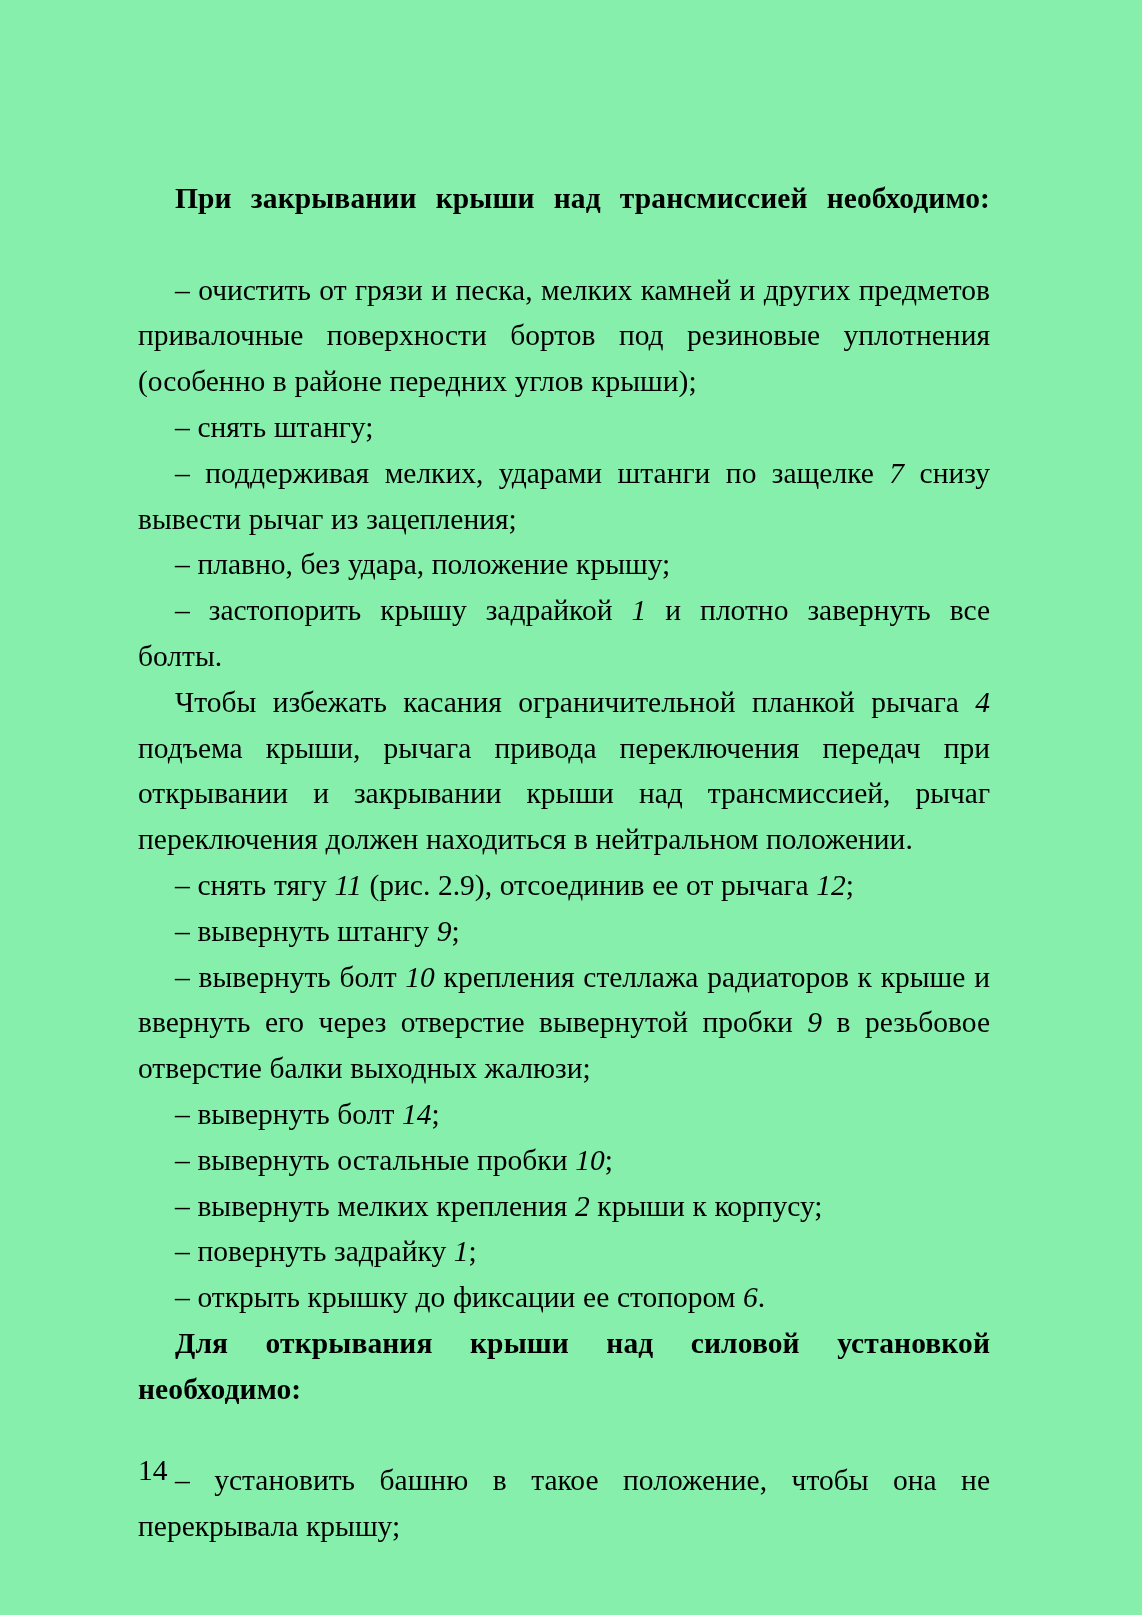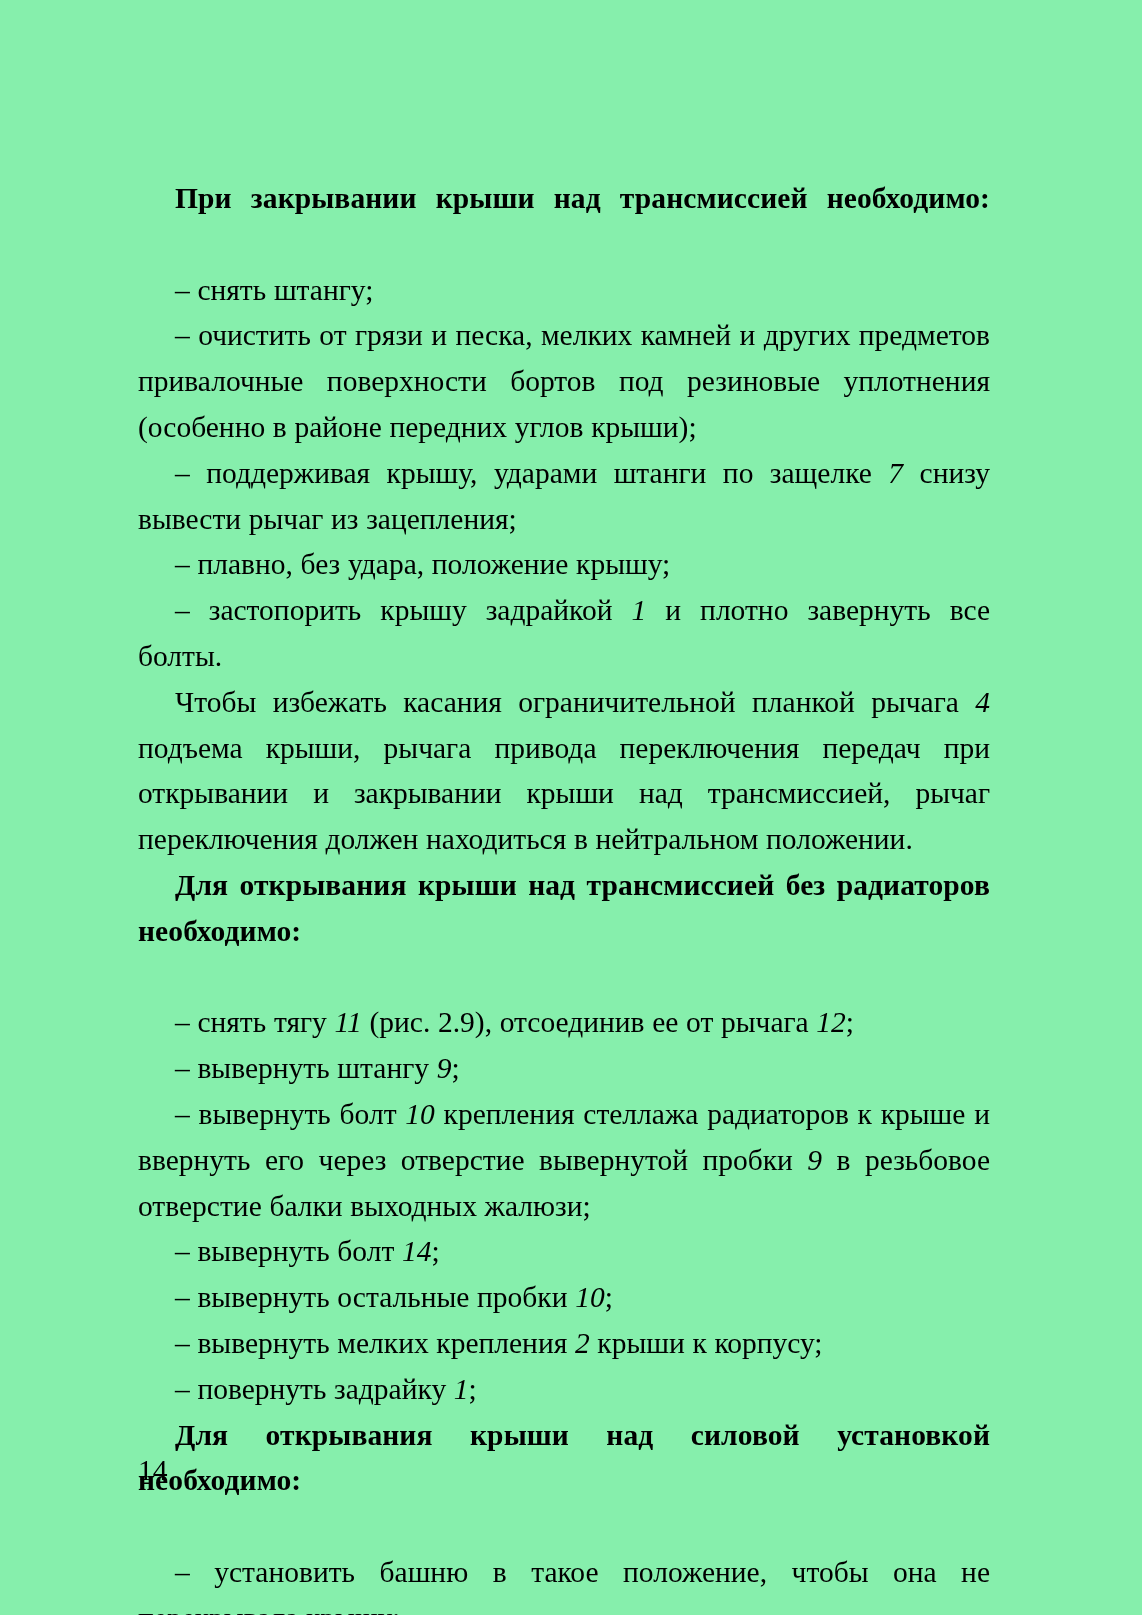--- a/index.html
+++ b/index.html
@@ -76,48 +76,48 @@
 </style>
 </head>
 <body>
 
 <div class="page">
 
   <div class="text-column">
 
     <p class="para heading justify-all"><span>При закрывании крыши над трансмиссией необходимо:</span></p>
 
+    <p class="para item"><span>– очистить от грязи и песка, мелких камней и других предметов привалочные поверхности бортов под резиновые уплотнения (особенно в районе передних углов крыши);</span></p>
+
     <p class="para item"><span>– снять штангу;</span></p>
 
-    <p class="para item"><span>– очистить от грязи и песка, мелких камней и других предметов привалочные поверхности бортов под резиновые уплотнения (особенно в районе передних углов крыши);</span></p>
-
-    <p class="para item"><span>– поддерживая крышу, ударами штанги по защелке </span><span class="ref">7</span><span> снизу вывести рычаг из зацепления;</span></p>
+    <p class="para item"><span>– поддерживая мелких, ударами штанги по защелке </span><span class="ref">7</span><span> снизу вывести рычаг из зацепления;</span></p>
 
     <p class="para item"><span>– плавно, без удара, положение крышу;</span></p>
 
     <p class="para item"><span>– застопорить крышу задрайкой </span><span class="ref">1</span><span> и плотно завернуть все болты.</span></p>
 
     <p class="para"><span>Чтобы избежать касания ограничительной планкой рычага </span><span class="ref">4</span><span> подъема крыши, рычага привода переключения передач при открывании и закрывании крыши над трансмиссией, рычаг переключения должен находиться в нейтральном положении.</span></p>
 
-    <p class="para heading justify-all"><span>Для открывания крыши над трансмиссией без радиаторов необходимо:</span></p>
 
     <p class="para item"><span>– снять тягу </span><span class="ref">11</span><span> (рис. 2.9), отсоединив ее от рычага </span><span class="ref">12</span><span>;</span></p>
 
     <p class="para item"><span>– вывернуть штангу </span><span class="ref">9</span><span>;</span></p>
 
     <p class="para item"><span>– вывернуть болт </span><span class="ref">10</span><span> крепления стеллажа радиаторов к крыше и ввернуть его через отверстие вывернутой пробки </span><span class="ref">9</span><span> в резьбовое отверстие балки выходных жалюзи;</span></p>
 
     <p class="para item"><span>– вывернуть болт </span><span class="ref">14</span><span>;</span></p>
 
     <p class="para item"><span>– вывернуть остальные пробки </span><span class="ref">10</span><span>;</span></p>
 
     <p class="para item"><span>– вывернуть мелких крепления </span><span class="ref">2</span><span> крыши к корпусу;</span></p>
 
     <p class="para item"><span>– повернуть задрайку </span><span class="ref">1</span><span>;</span></p>
 
+    <p class="para item"><span>– открыть крышку до фиксации ее стопором </span><span class="ref">6</span><span>.</span></p>
 
     <p class="para heading justify-all"><span>Для открывания крыши над силовой установкой необходимо:</span></p>
 
     <p class="para item"><span>– установить башню в такое положение, чтобы она не перекрывала крышу;</span></p>
 
   </div>
 
   <div class="page-number">14</div>
 
 </div>

